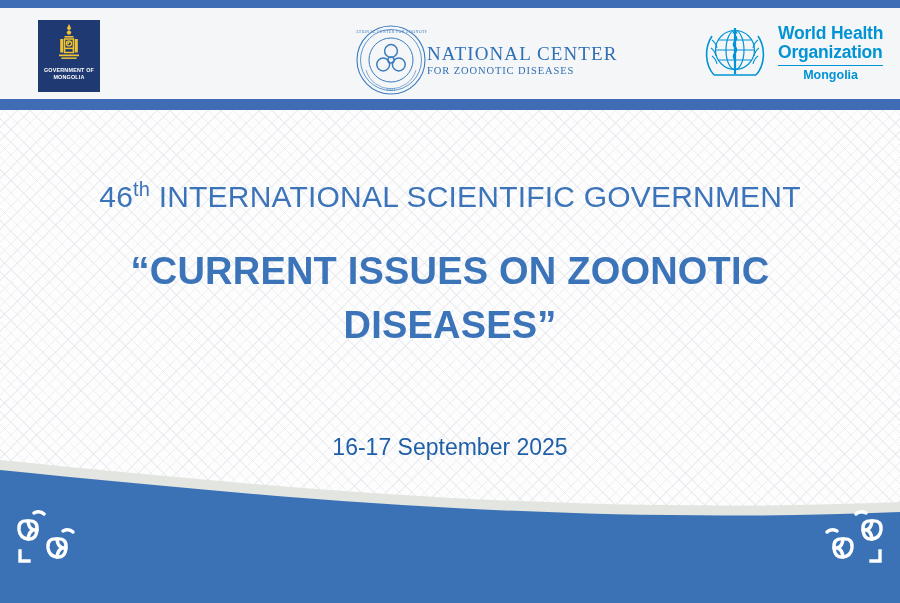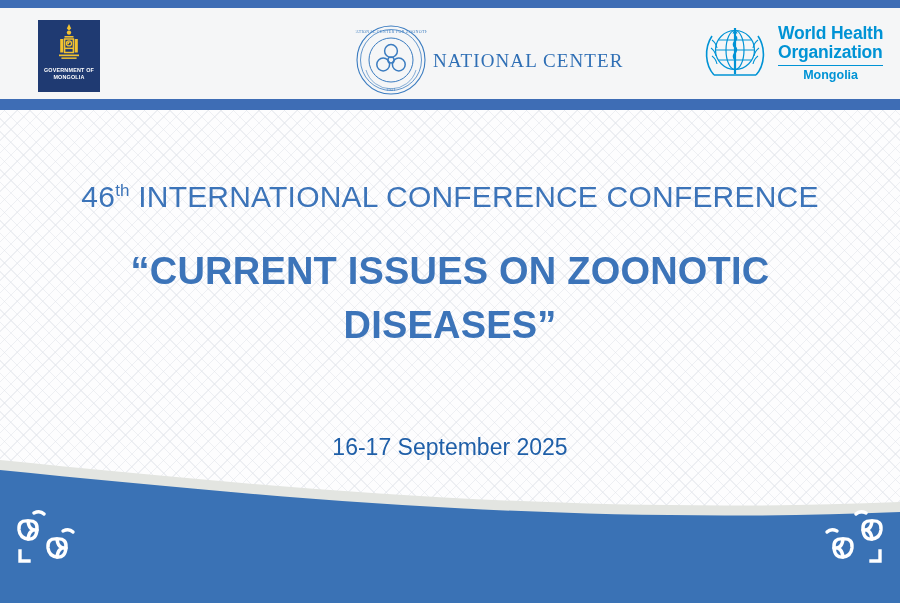--- a/index.html
+++ b/index.html
@@ -99,21 +99,20 @@
     letter-spacing: 0.3px;
   }
 
   .logo-nczd {
     position: absolute;
     top: 24px; left: 355px;
     display: flex;
     align-items: center;
   }
   .nczd-text {
-    margin-left: 6px;
     color: #2F6FB5;
     font-family: "Liberation Serif", serif;
   }
   .nczd-l1 {
     font-size: 19px;
     letter-spacing: 1.1px;
     line-height: 21px;
   }
   .nczd-l2 {
     font-size: 10.5px;
@@ -162,21 +161,21 @@
     width: 900px;
     text-align: center;
     color: #3C74B9;
     font-size: 30px;
     font-weight: normal;
     letter-spacing: 0.2px;
     line-height: 38px;
     white-space: nowrap;
   }
   .conf-line sup {
-    font-size: 17px;
+    font-size: 20px;
     vertical-align: super;
     line-height: 0;
   }
   .conf-theme {
     position: absolute;
     top: 244px; left: 50px;
     width: 800px;
     text-align: center;
     color: #3C74B9;
     font-size: 38px;
@@ -261,20 +260,21 @@
       <g fill="#3B7CC0" font-family="Liberation Serif, serif" font-size="4.1" letter-spacing="0.3">
         <text x="36" y="8.8" text-anchor="middle">NATIONAL CENTER FOR ZOONOTIC</text>
         <text x="36" y="66.5" text-anchor="middle" font-size="4.4">1951</text>
       </g>
       <g fill="none" stroke="#3B7CC0" stroke-width="0.6">
         <path d="M11 46 a26 26 0 0 0 50 0"></path>
       </g>
     </svg>
     <div class="nczd-text">
       <div class="nczd-l1">NATIONAL CENTER</div>
+      <div class="nczd-l2">FOR ZOONOTIC DISEASES</div>
     </div>
   </div>
 
   <div class="logo-who">
     <svg width="70" height="66" viewBox="0 0 70 66">
       <g fill="none" stroke="#0093D5" stroke-width="1.2">
         <circle cx="35" cy="30" r="19.5"></circle>
         <ellipse cx="35" cy="30" rx="9" ry="19.5"></ellipse>
         <path d="M15.5 30 h39"></path>
         <path d="M18.5 20 h33"></path>
@@ -304,21 +304,21 @@
       <div class="who-rule"></div>
       <div class="who-country">Mongolia</div>
     </div>
   </div>
 
   <div class="divider-bar"></div>
 
   <div class="body-area"></div>
 
   <div class="title-block">
-    <div class="conf-line"><span>46</span><sup>th</sup><span> INTERNATIONAL CONFERENCE CONFERENCE</span></div>
+    <div class="conf-line"><span>46</span><sup>th</sup><span> INTERNATIONAL SCIENTIFIC GOVERNMENT</span></div>
     <div class="conf-theme">“CURRENT ISSUES ON ZOONOTIC DISEASES”</div>
   </div>
 
   <div class="event-meta">
     <div>16-17 September 2025</div>
   </div>
 
   <svg class="wave" viewBox="0 0 900 145" preserveAspectRatio="none">
     <path d="M0 2 C 260 28 560 58 900 44 L900 60 C 560 74 260 44 0 18 Z" fill="#E3E5E1"></path>
     <path d="M0 12 C 260 38 560 68 900 54 L900 145 L0 145 Z" fill="#3A72B5"></path>

